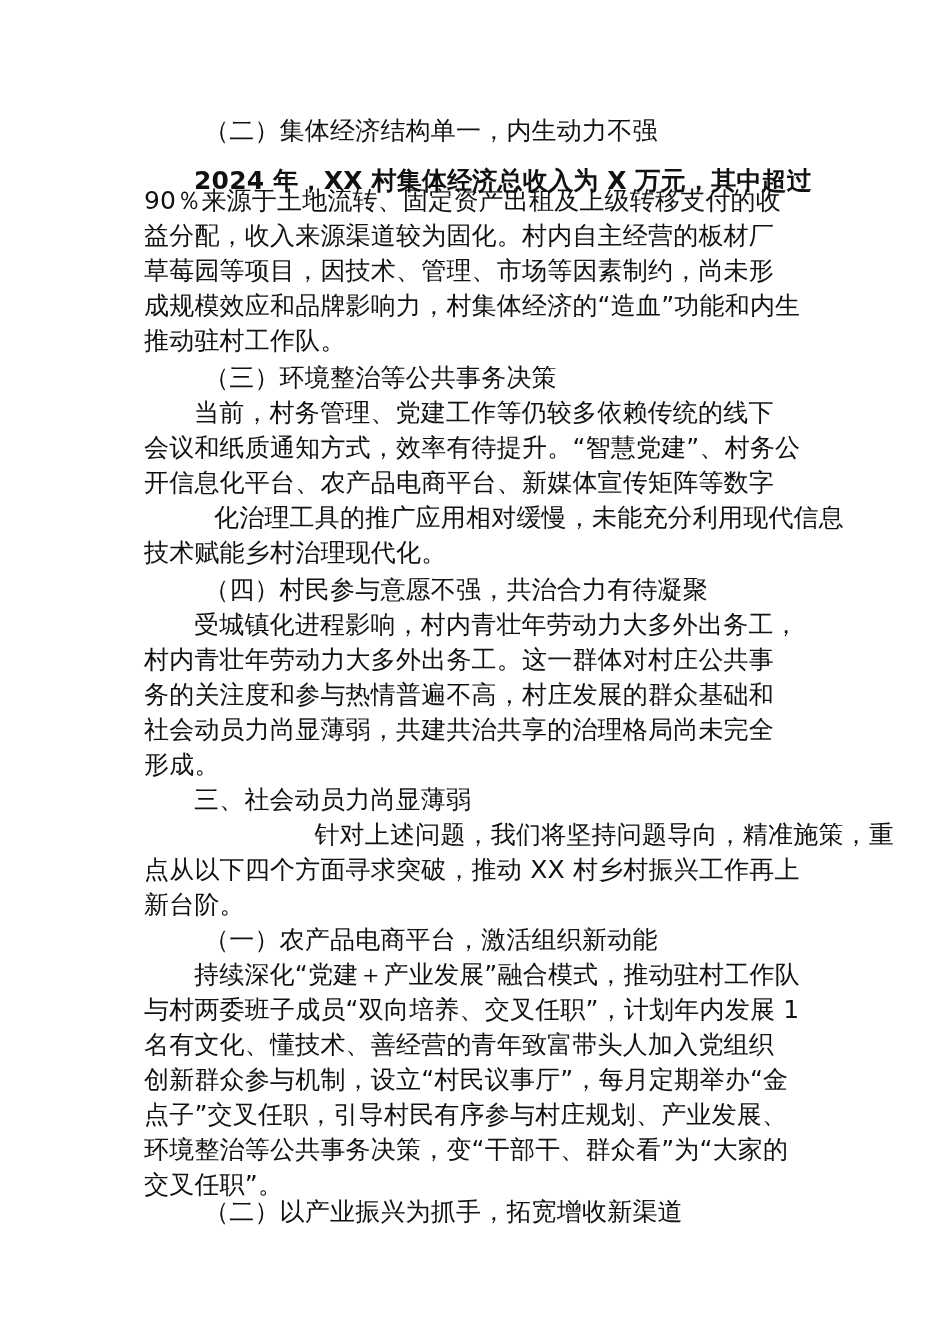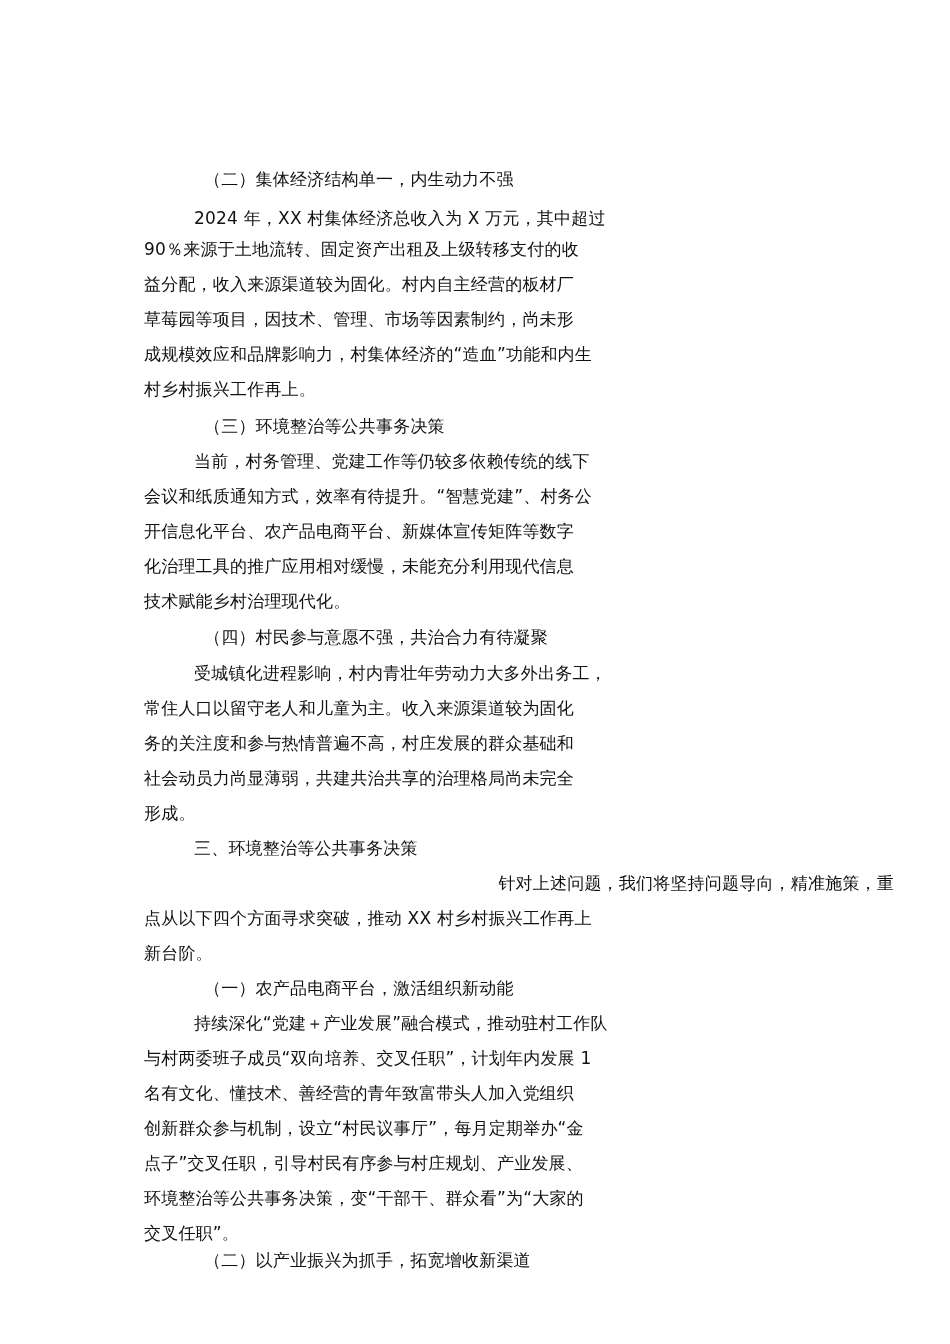--- a/index.html
+++ b/index.html
@@ -7,55 +7,54 @@
     .page {
       position: absolute; left: 0; top: 0; width: 950px; height: 1344px;
       background: #ffffff;
       font-family: "DejaVu Sans", "Liberation Sans", sans-serif;
       color: #111111;
     }
     .line {
       position: absolute;
       left: 144px;
       width: 700px;
-      font-size: 17px;
+      font-size: 25px;
       line-height: 34px;
       height: 34px;
       white-space: nowrap;
       letter-spacing: 0.2px;
-      margin-top: 48px;
     }
     .indent { left: 194px; }
     .heading-sub { left: 204px; }
   </style>
 </head>
 <body>
 
 <div class="page">
   <div id="lines">
       <div class="line heading-sub" style="top: 114px;">（二）集体经济结构单一，内生动力不强</div>
-      <div class="line indent" style="top: 153px;">2024 年，XX 村集体经济总收入为 X 万元，其中超过</div>
+      <div class="line indent" style="top: 164px; font-weight: bold;">2024 年，XX 村集体经济总收入为 X 万元，其中超过</div>
       <div class="line" style="top: 184px;">90％来源于土地流转、固定资产出租及上级转移支付的收</div>
       <div class="line" style="top: 219px;">益分配，收入来源渠道较为固化。村内自主经营的板材厂</div>
       <div class="line" style="top: 254px;">草莓园等项目，因技术、管理、市场等因素制约，尚未形</div>
       <div class="line" style="top: 289px;">成规模效应和品牌影响力，村集体经济的“造血”功能和内生</div>
-      <div class="line" style="top: 324px;">村乡村振兴工作再上。</div>
+      <div class="line" style="top: 324px;">推动驻村工作队。</div>
       <div class="line heading-sub" style="top: 361px;">（三）环境整治等公共事务决策</div>
       <div class="line indent" style="top: 396px;">当前，村务管理、党建工作等仍较多依赖传统的线下</div>
       <div class="line" style="top: 431px;">会议和纸质通知方式，效率有待提升。“智慧党建”、村务公</div>
       <div class="line" style="top: 466px;">开信息化平台、农产品电商平台、新媒体宣传矩阵等数字</div>
-      <div class="line" style="top: 501px;">化治理工具的推广应用相对缓慢，未能充分利用现代信息</div>
+      <div class="line" style="top: 501px; text-align: right;">化治理工具的推广应用相对缓慢，未能充分利用现代信息</div>
       <div class="line" style="top: 536px;">技术赋能乡村治理现代化。</div>
       <div class="line heading-sub" style="top: 573px; font-family: Liberation Serif, serif;">（四）村民参与意愿不强，共治合力有待凝聚</div>
       <div class="line indent" style="top: 608px;">受城镇化进程影响，村内青壮年劳动力大多外出务工，</div>
-      <div class="line" style="top: 643px;">常住人口以留守老人和儿童为主。收入来源渠道较为固化</div>
+      <div class="line" style="top: 643px;">村内青壮年劳动力大多外出务工。这一群体对村庄公共事</div>
       <div class="line" style="top: 678px;">务的关注度和参与热情普遍不高，村庄发展的群众基础和</div>
       <div class="line" style="top: 713px;">社会动员力尚显薄弱，共建共治共享的治理格局尚未完全</div>
       <div class="line" style="top: 748px;">形成。</div>
-      <div class="line indent" style="top: 783px;">三、环境整治等公共事务决策</div>
+      <div class="line indent" style="top: 783px;">三、社会动员力尚显薄弱</div>
       <div class="line indent" style="top: 818px; text-align: right;">针对上述问题，我们将坚持问题导向，精准施策，重</div>
       <div class="line" style="top: 853px;">点从以下四个方面寻求突破，推动 XX 村乡村振兴工作再上</div>
       <div class="line" style="top: 888px;">新台阶。</div>
       <div class="line heading-sub" style="top: 923px;">（一）农产品电商平台，激活组织新动能</div>
       <div class="line indent" style="top: 958px;">持续深化“党建＋产业发展”融合模式，推动驻村工作队</div>
       <div class="line" style="top: 993px;">与村两委班子成员“双向培养、交叉任职”，计划年内发展 1</div>
       <div class="line" style="top: 1028px;">名有文化、懂技术、善经营的青年致富带头人加入党组织</div>
       <div class="line" style="top: 1063px;">创新群众参与机制，设立“村民议事厅”，每月定期举办“金</div>
       <div class="line" style="top: 1098px;">点子”交叉任职，引导村民有序参与村庄规划、产业发展、</div>
       <div class="line" style="top: 1133px;">环境整治等公共事务决策，变“干部干、群众看”为“大家的</div>

